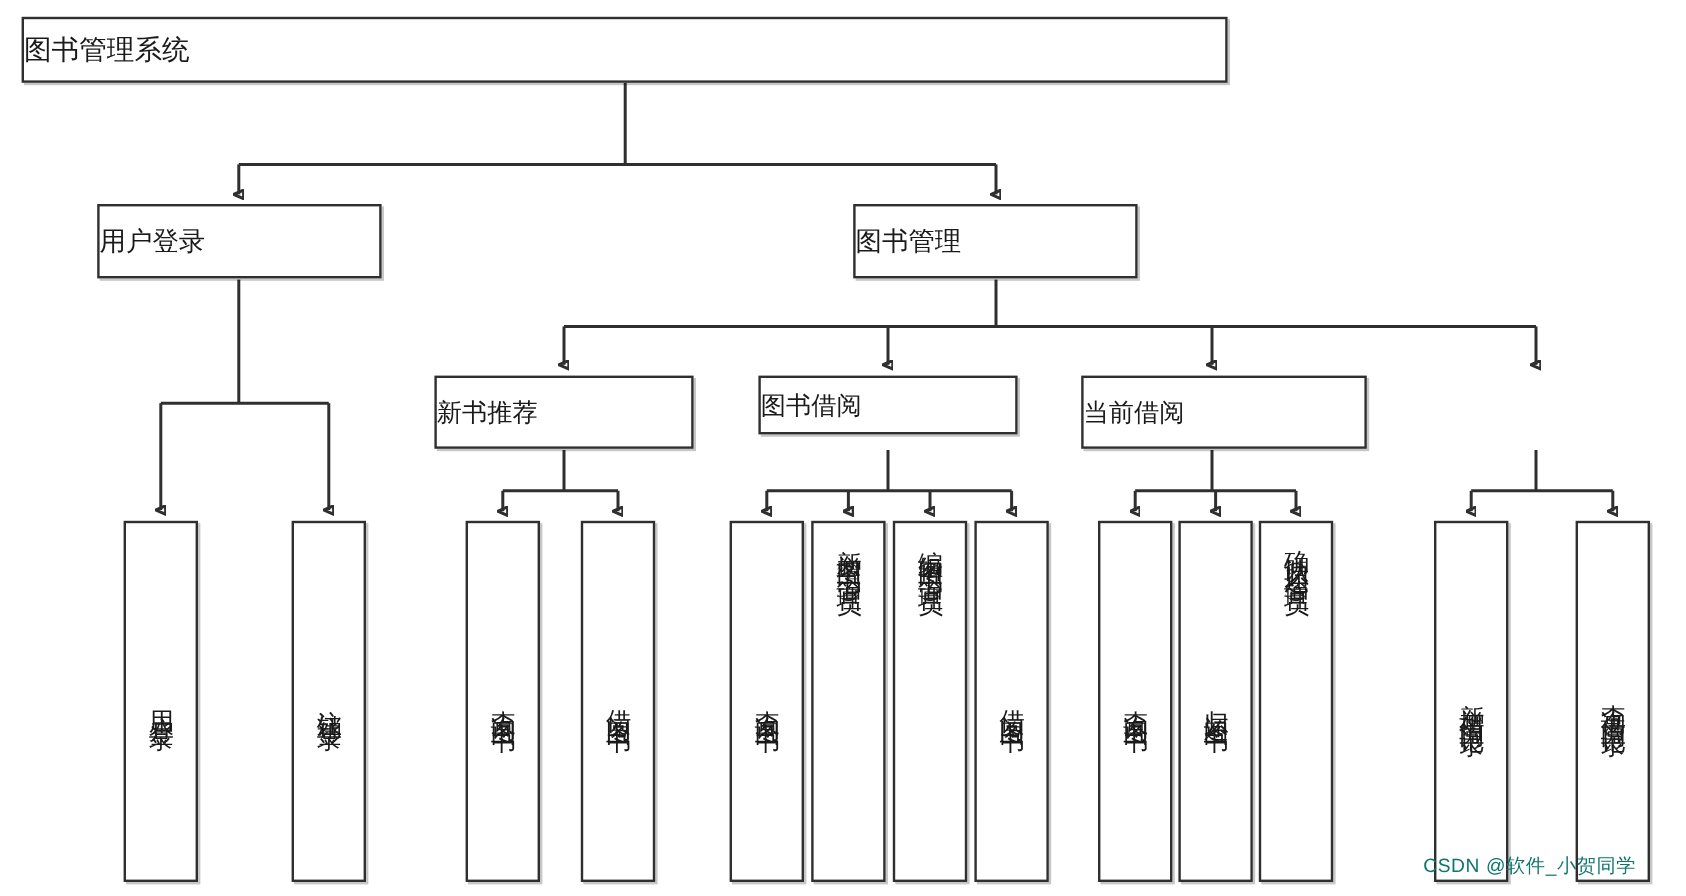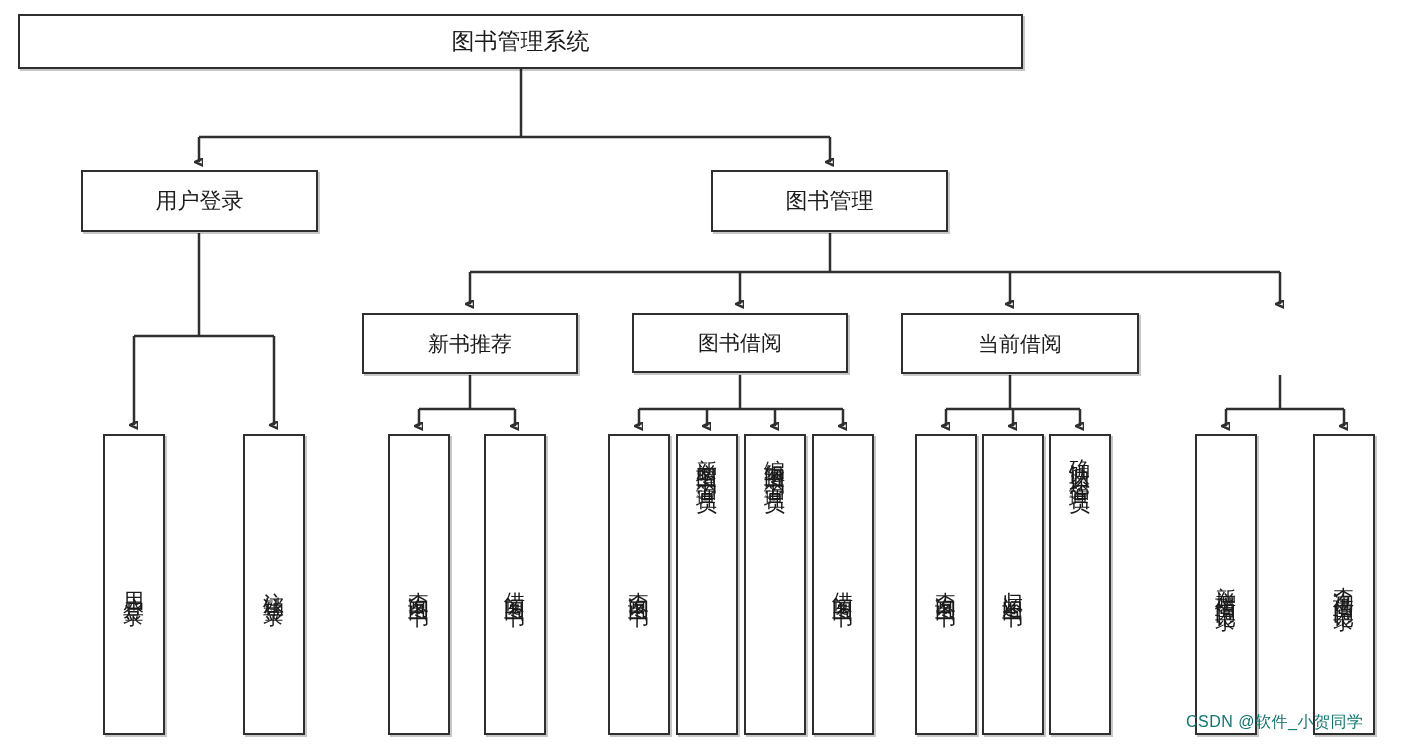--- a/index.html
+++ b/index.html
@@ -18,21 +18,20 @@
     overflow: hidden;
   }
   .node {
     position: absolute;
     box-sizing: border-box;
     background: #ffffff;
     border: 2px solid #2f2f2f;
     box-shadow: 2px 2px 0 rgba(0,0,0,0.22);
     display: flex;
     align-items: center;
-    justify-content: center;
     color: #1a1a1a;
   }
   .node.root {
     font-size: 23px;
   }
   .node.level2 {
     font-size: 22px;
   }
   .node.level3 {
     font-size: 21px;
@@ -137,21 +136,21 @@
   <div class="node level2" style="left:81px; top:170px; width:237px; height:62px;">
     <span>用户登录</span>
   </div>
   <div class="node level3" style="left:362px; top:313px; width:216px; height:61px;">
     <span>新书推荐</span>
   </div>
 
   <div class="node level2" style="left:711px; top:170px; width:237px; height:62px;">
     <span>图书管理</span>
   </div>
-  <div class="node level3" style="left:632px; top:313px; width:216px; height:60px;">
+  <div class="node level3" style="left:632px; top:313px; width:216px; height:49px;">
     <span>图书借阅</span>
   </div>
   <div class="node level3" style="left:901px; top:313px; width:238px; height:61px;">
     <span>当前借阅</span>
   </div>
 
   <div class="node leaf centered" style="left:103px; top:434px; width:62px; height:301px;">
     <span class="vtext">用户登录</span>
   </div>
   <div class="node leaf centered" style="left:243px; top:434px; width:62px; height:301px;">

